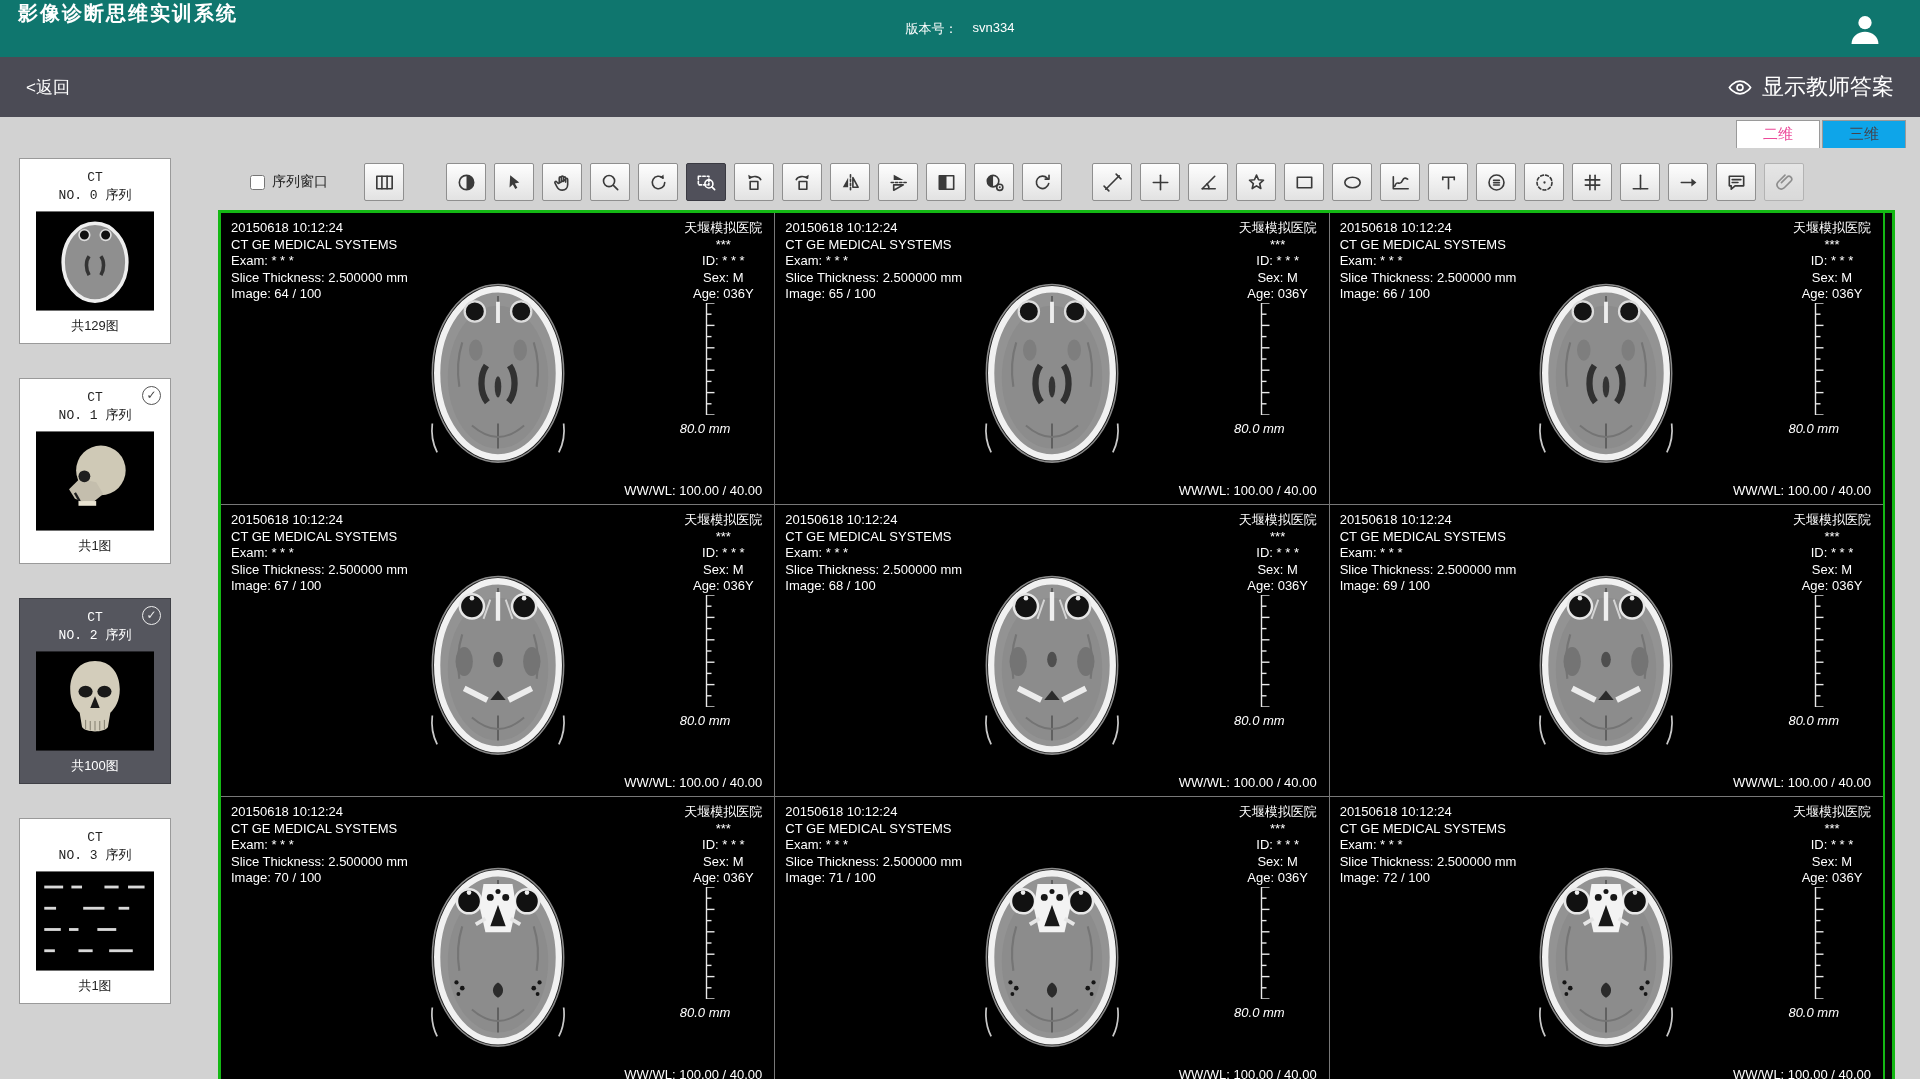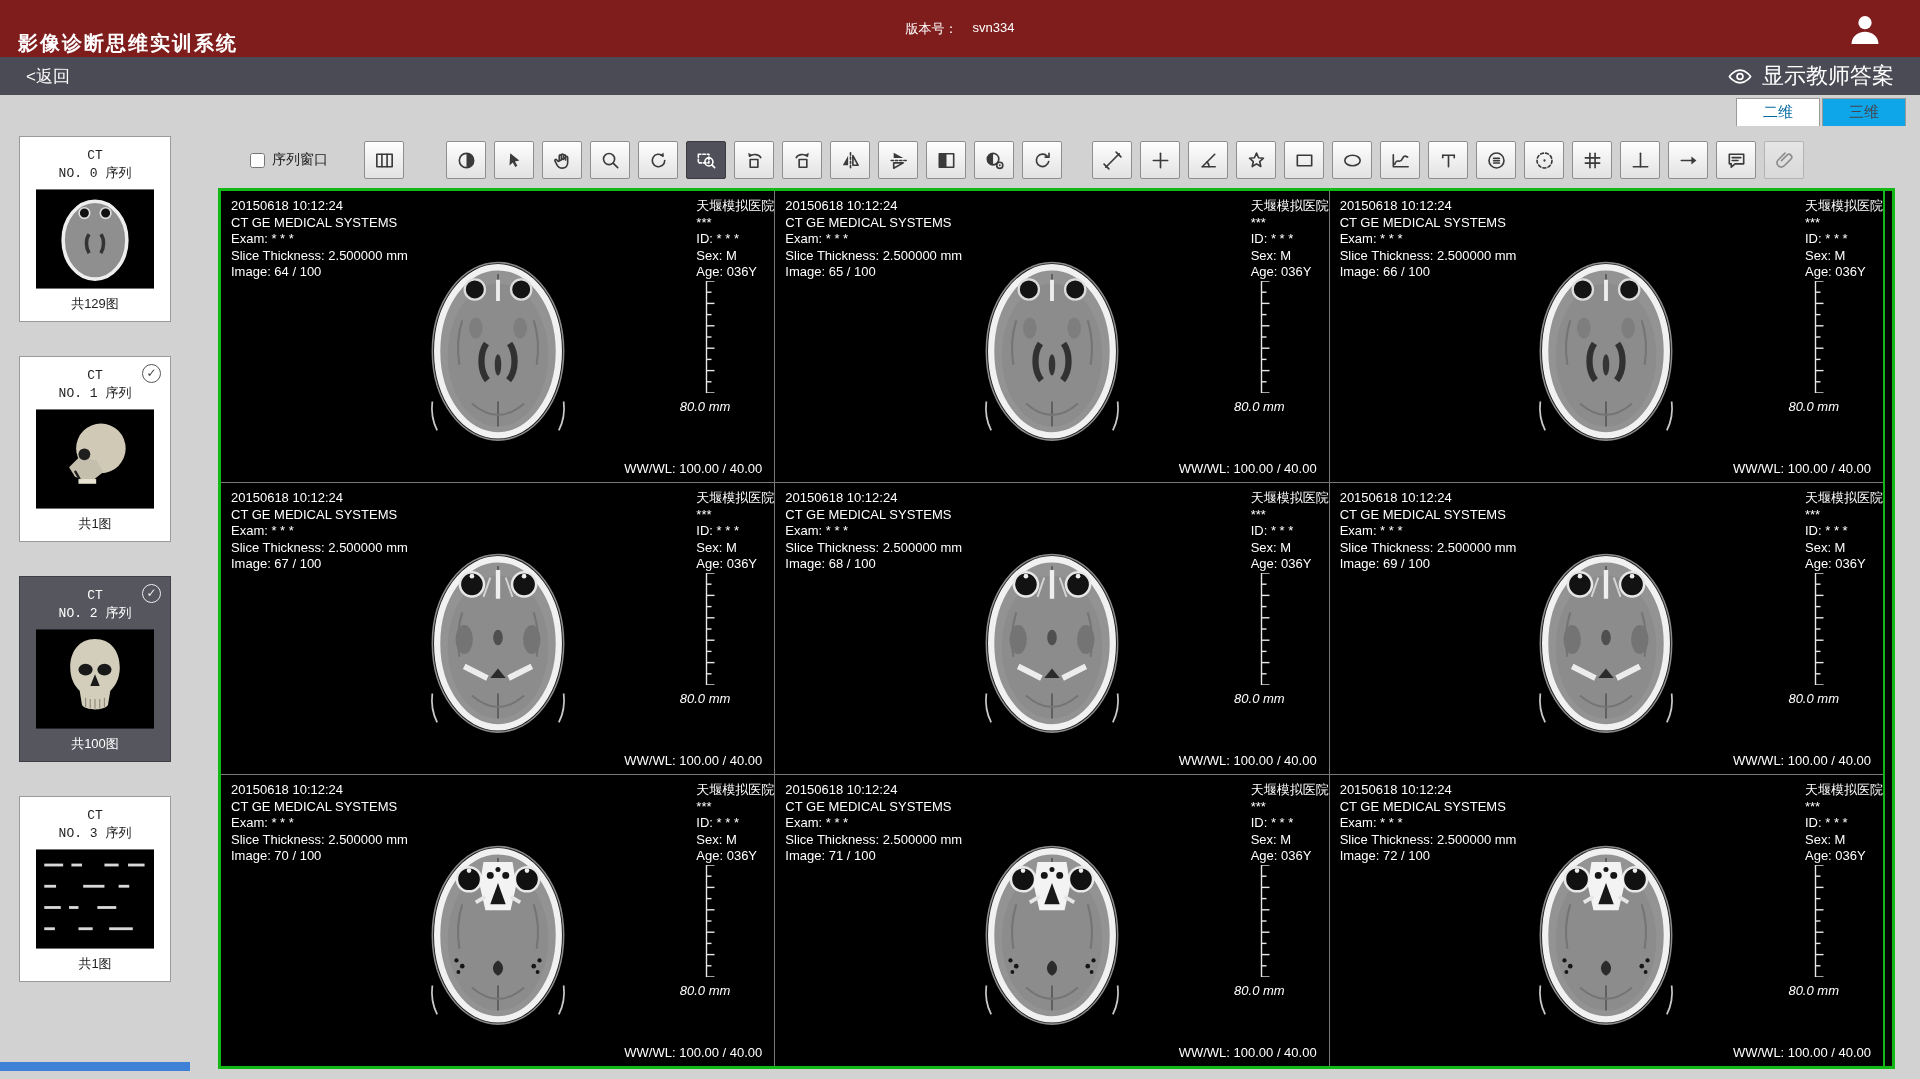--- a/index.html
+++ b/index.html
@@ -1,36 +1,36 @@
 <!DOCTYPE html>
 <html><head>
 <meta charset="utf-8">
 <style>
   *{margin:0;padding:0;box-sizing:border-box}
   html,body{width:1920px;height:1079px;overflow:hidden;background:#d2d2d2;
     font-family:"Liberation Sans","DejaVu Sans",sans-serif;color:#222}
 
   
-  .topbar{height:57px;background:#7f1d1d;color:#fff;display:flex;align-items:flex-end;position:relative}
+  .topbar{height:57px;background:#0f766e;color:#fff;display:flex;align-items:flex-start;position:relative}
   .app-title{font-size:20px;font-weight:bold;padding-left:18px;letter-spacing:2px}
   .version{position:absolute;left:50%;top:50%;transform:translate(-50%,-50%);font-size:13px;display:flex;gap:15px;white-space:nowrap}
   .avatar{position:absolute;right:36px;top:50%;transform:translateY(-50%);width:38px;height:38px;cursor:pointer}
   .avatar svg{width:100%;height:100%}
 
   
-  .navbar{height:38px;background:#4b4b55;color:#fff;display:flex;align-items:center;justify-content:space-between;padding:0 26px}
+  .navbar{height:60px;background:#4b4b55;color:#fff;display:flex;align-items:center;justify-content:space-between;padding:0 26px}
   .back-btn{background:none;border:none;color:#fff;font-size:17px;cursor:pointer;font-family:inherit}
   .show-answer{display:flex;align-items:center;gap:9px;font-size:22px;cursor:pointer}
   .show-answer svg{width:26px;height:19px;stroke:#fff;fill:none;stroke-width:1.6}
 
   
   .tabs-row{height:31px;display:flex;justify-content:flex-end;align-items:flex-end;padding-right:14px;gap:2px}
   .vtab{width:84px;height:28px;display:flex;align-items:center;justify-content:center;font-size:15px;
     background:#0ea5e9;border:1px solid #9a9a9a;border-bottom:none;color:#44444c;cursor:pointer}
-  .vtab.active{background:#fff;color:#0369a1}
+  .vtab.active{background:#fff;color:#ec4899}
 
   
   .content{display:flex;height:945px}
 
   
   .sidebar{width:190px;flex:none;position:relative;padding-top:10px;overflow:hidden}
   .series-card{width:152px;margin:0 auto 34px;background:#fff;border:1px solid #9a9a9a;
     padding:10px 6px 8px;text-align:center;position:relative;font-size:13px;color:#222;cursor:pointer}
   .series-card .s-modality{line-height:18px;font-family:Liberation Mono, monospace}
   .series-card .s-name{line-height:18px;font-family:"Liberation Mono","DejaVu Sans Mono",monospace}
@@ -57,21 +57,21 @@
   .tool-group{display:flex;gap:8px}
   #image-tools{margin-right:30px}
 
   
   .viewer{flex:1;border:3px solid #14b814;background:#0ea5e9;display:flex;min-height:0}
   .viewer-grid{flex:1;display:grid;grid-template-columns:repeat(3,1fr);grid-template-rows:repeat(3,1fr);gap:1px;background:#787878;min-width:0}
   .viewer-scrollbar{width:9px;flex:none;background:#050505;border-left:2px solid #14b814;cursor:pointer}
   .cell{position:relative;background:#000;overflow:hidden;color:#fff;font-size:13px}
   .ol{position:absolute;line-height:16.5px;z-index:3;white-space:nowrap}
   .tl{left:10px;top:7px}
-  .tr{right:0;top:7px;text-align:left}
+  .tr{right:12px;top:7px;text-align:center}
   .wwwl{position:absolute;right:12px;bottom:6px;z-index:3}
   .scale-label{position:absolute;right:44px;top:calc(50% + 62px);z-index:3;font-style:italic}
   .ruler{position:absolute;right:58px;top:50%;transform:translateY(-50%);z-index:2;line-height:0}
   .ct{position:absolute;left:50%;top:53%;transform:translate(-50%,-50%);height:78%;z-index:1}
   .cell .ga,.cell .gb,.cell .gc{display:none}
   .cell.v-a .ga{display:inline}
   .cell.v-b .gb{display:inline}
   .cell.v-c .gc{display:inline}
   .thumb .t{display:none}
 </style>

